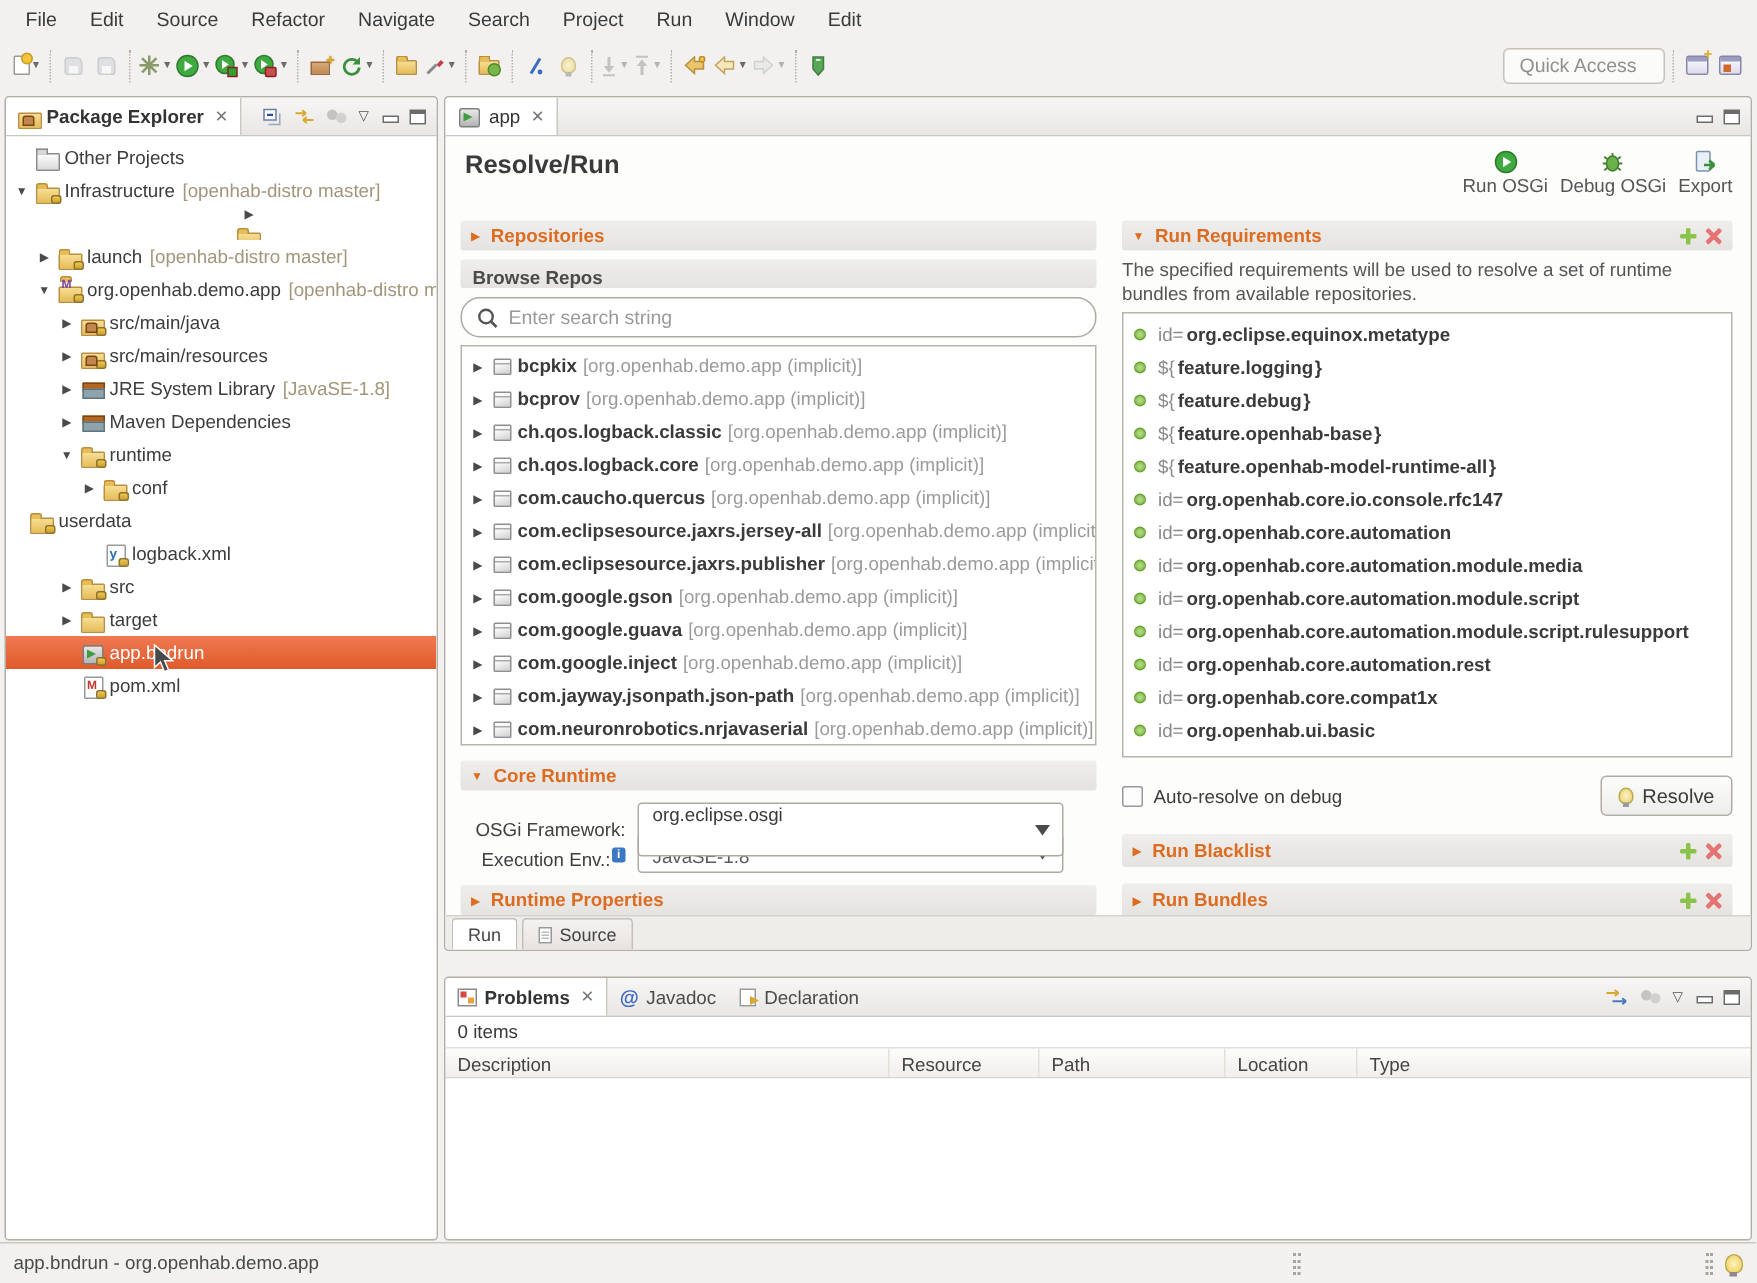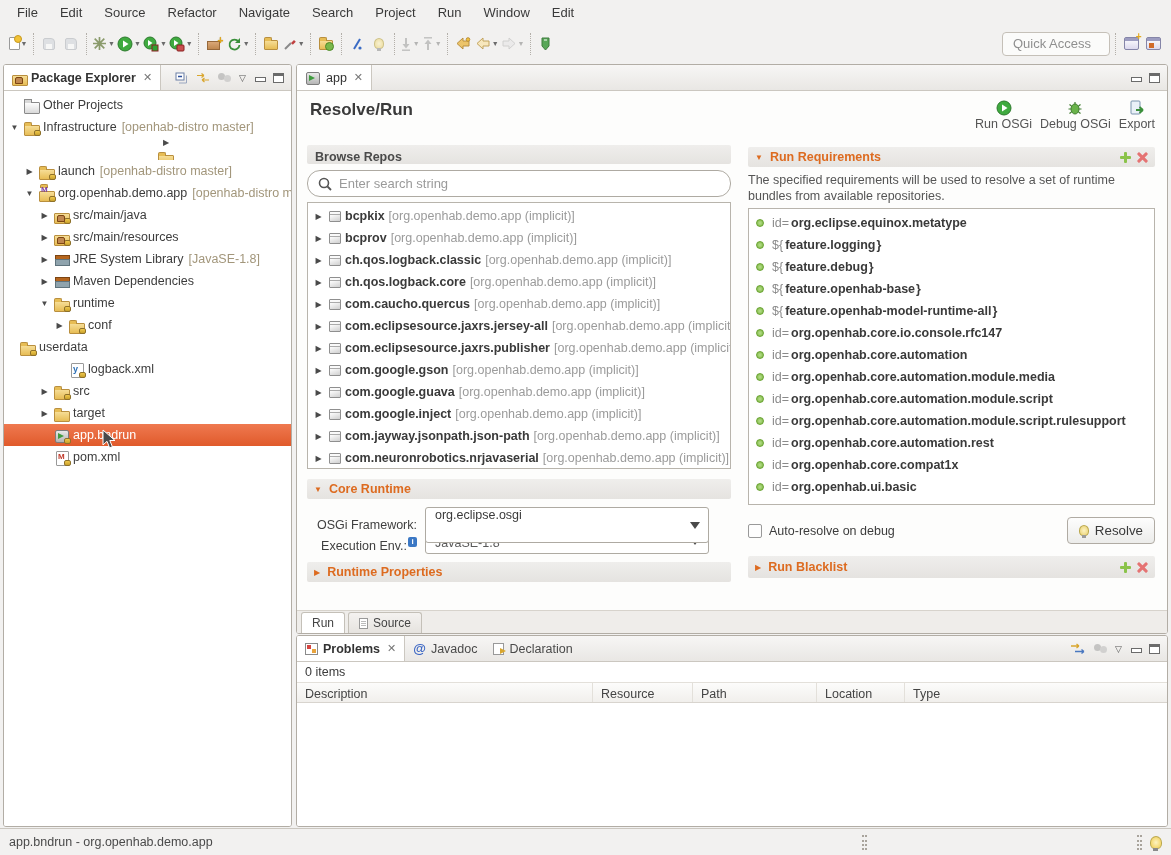--- a/index.html
+++ b/index.html
@@ -36,21 +36,21 @@
 .g-brick::after { content:"+"; position:absolute; right:-4px; top:-7px; color:#e3a81f; font-weight:bold; font-size:10px; text-shadow:0 0 1px #8a6a00; }
 .g-persp { width:15px; height:13px; border:1px solid #8585a8; background:linear-gradient(#ffffff,#dcd9ee); border-radius:2px; position:relative; }
 .g-persp::before { content:""; position:absolute; left:0; top:0; right:0; height:3px; background:#9c9cc0; }
 .g-persp.add::after { content:"+"; position:absolute; right:-4px; top:-7px; color:#e3a81f; font-weight:bold; font-size:10px; }
 .g-persp.java::after { content:""; position:absolute; left:2px; top:5px; width:5px; height:5px; background:#d06a2a; }
 
 
 .workspace { position:absolute; top:62px; left:0; right:0; bottom:27px; display:flex; gap:4px; padding:2px 3px 1px 3px; }
 .panel { border:1px solid #b2ada5; border-radius:3px; background:#fff; overflow:hidden; display:flex; flex-direction:column; }
 .pkg-panel { width:289px; flex:none; }
-.right-stack { flex:1; display:flex; flex-direction:column; gap:1px; min-width:0; }
+.right-stack { flex:1; display:flex; flex-direction:column; gap:17px; min-width:0; }
 .editor-panel { height:570px; position:relative; }
 .problems-panel { flex:1; }
 
 .tabbar { height:26px; background:linear-gradient(#f7f6f5,#e9e7e4); border-bottom:1px solid #cbc7c0; display:flex; align-items:stretch; flex:none; }
 .vtab { display:flex; align-items:center; gap:5px; padding:0 8px; font-size:12.5px; color:#333; border-right:1px solid #cbc7c0; }
 .vtab.active { background:#fff; font-weight:bold; }
 .vtab.plain { font-weight:normal; border-right:none; color:#4a4a4a; }
 .closex { font-size:11px; color:#777; font-weight:normal; margin-left:2px; }
 .tabtools { margin-left:auto; display:flex; align-items:center; gap:8px; padding-right:7px; }
 .btn-min { width:11px; height:10px; position:relative; }
@@ -559,20 +559,24 @@
                     <path d="M7 10h7M14 10l-3.5-3M14 10l-3.5 3" stroke="#3a8f3a" stroke-width="1.8" fill="none"></path>
                   </svg>
                 <span>Export</span>
               </div>
             </div>
           </div>
 
           <div class="form-cols">
 
             <div class="col-left">
+              <div class="secbar mt8">
+                <span class="exp expand-closed"></span>
+                <span>Repositories</span>
+              </div>
               <div class="subbar mt6">
                 <span>Browse Repos</span>
               </div>
               <div class="search-box">
                 <svg width="14" height="14">
                     <circle cx="6" cy="6" r="4.5" fill="none" stroke="#555" stroke-width="1.6"></circle>
                     <path d="M9.5 9.5L13 13" stroke="#555" stroke-width="1.8"></path>
                   </svg>
                 <input placeholder="Enter search string" style="">
               </div>
@@ -800,20 +804,28 @@
                 <span class="chk"></span>
                 <span>Auto-resolve on debug</span>
                 <button class="resolve-btn">
                   <span class="g-bulb"></span>
                   <span>Resolve</span>
                 </button>
               </div>
               <div class="secbar tall mt12">
                 <span class="exp expand-closed"></span>
                 <span>Run Blacklist</span>
+                <span class="sectools">
+                  <span class="i-plus"></span>
+                  <span class="i-cross"></span>
+                </span>
+              </div>
+              <div class="secbar tall mt11">
+                <span class="exp expand-closed"></span>
+                <span>Run Bundles</span>
                 <span class="sectools">
                   <span class="i-plus"></span>
                   <span class="i-cross"></span>
                 </span>
               </div>
             </div>
           </div>
 
           <div class="ed-bottom-tabs">
             <div class="btab active">

